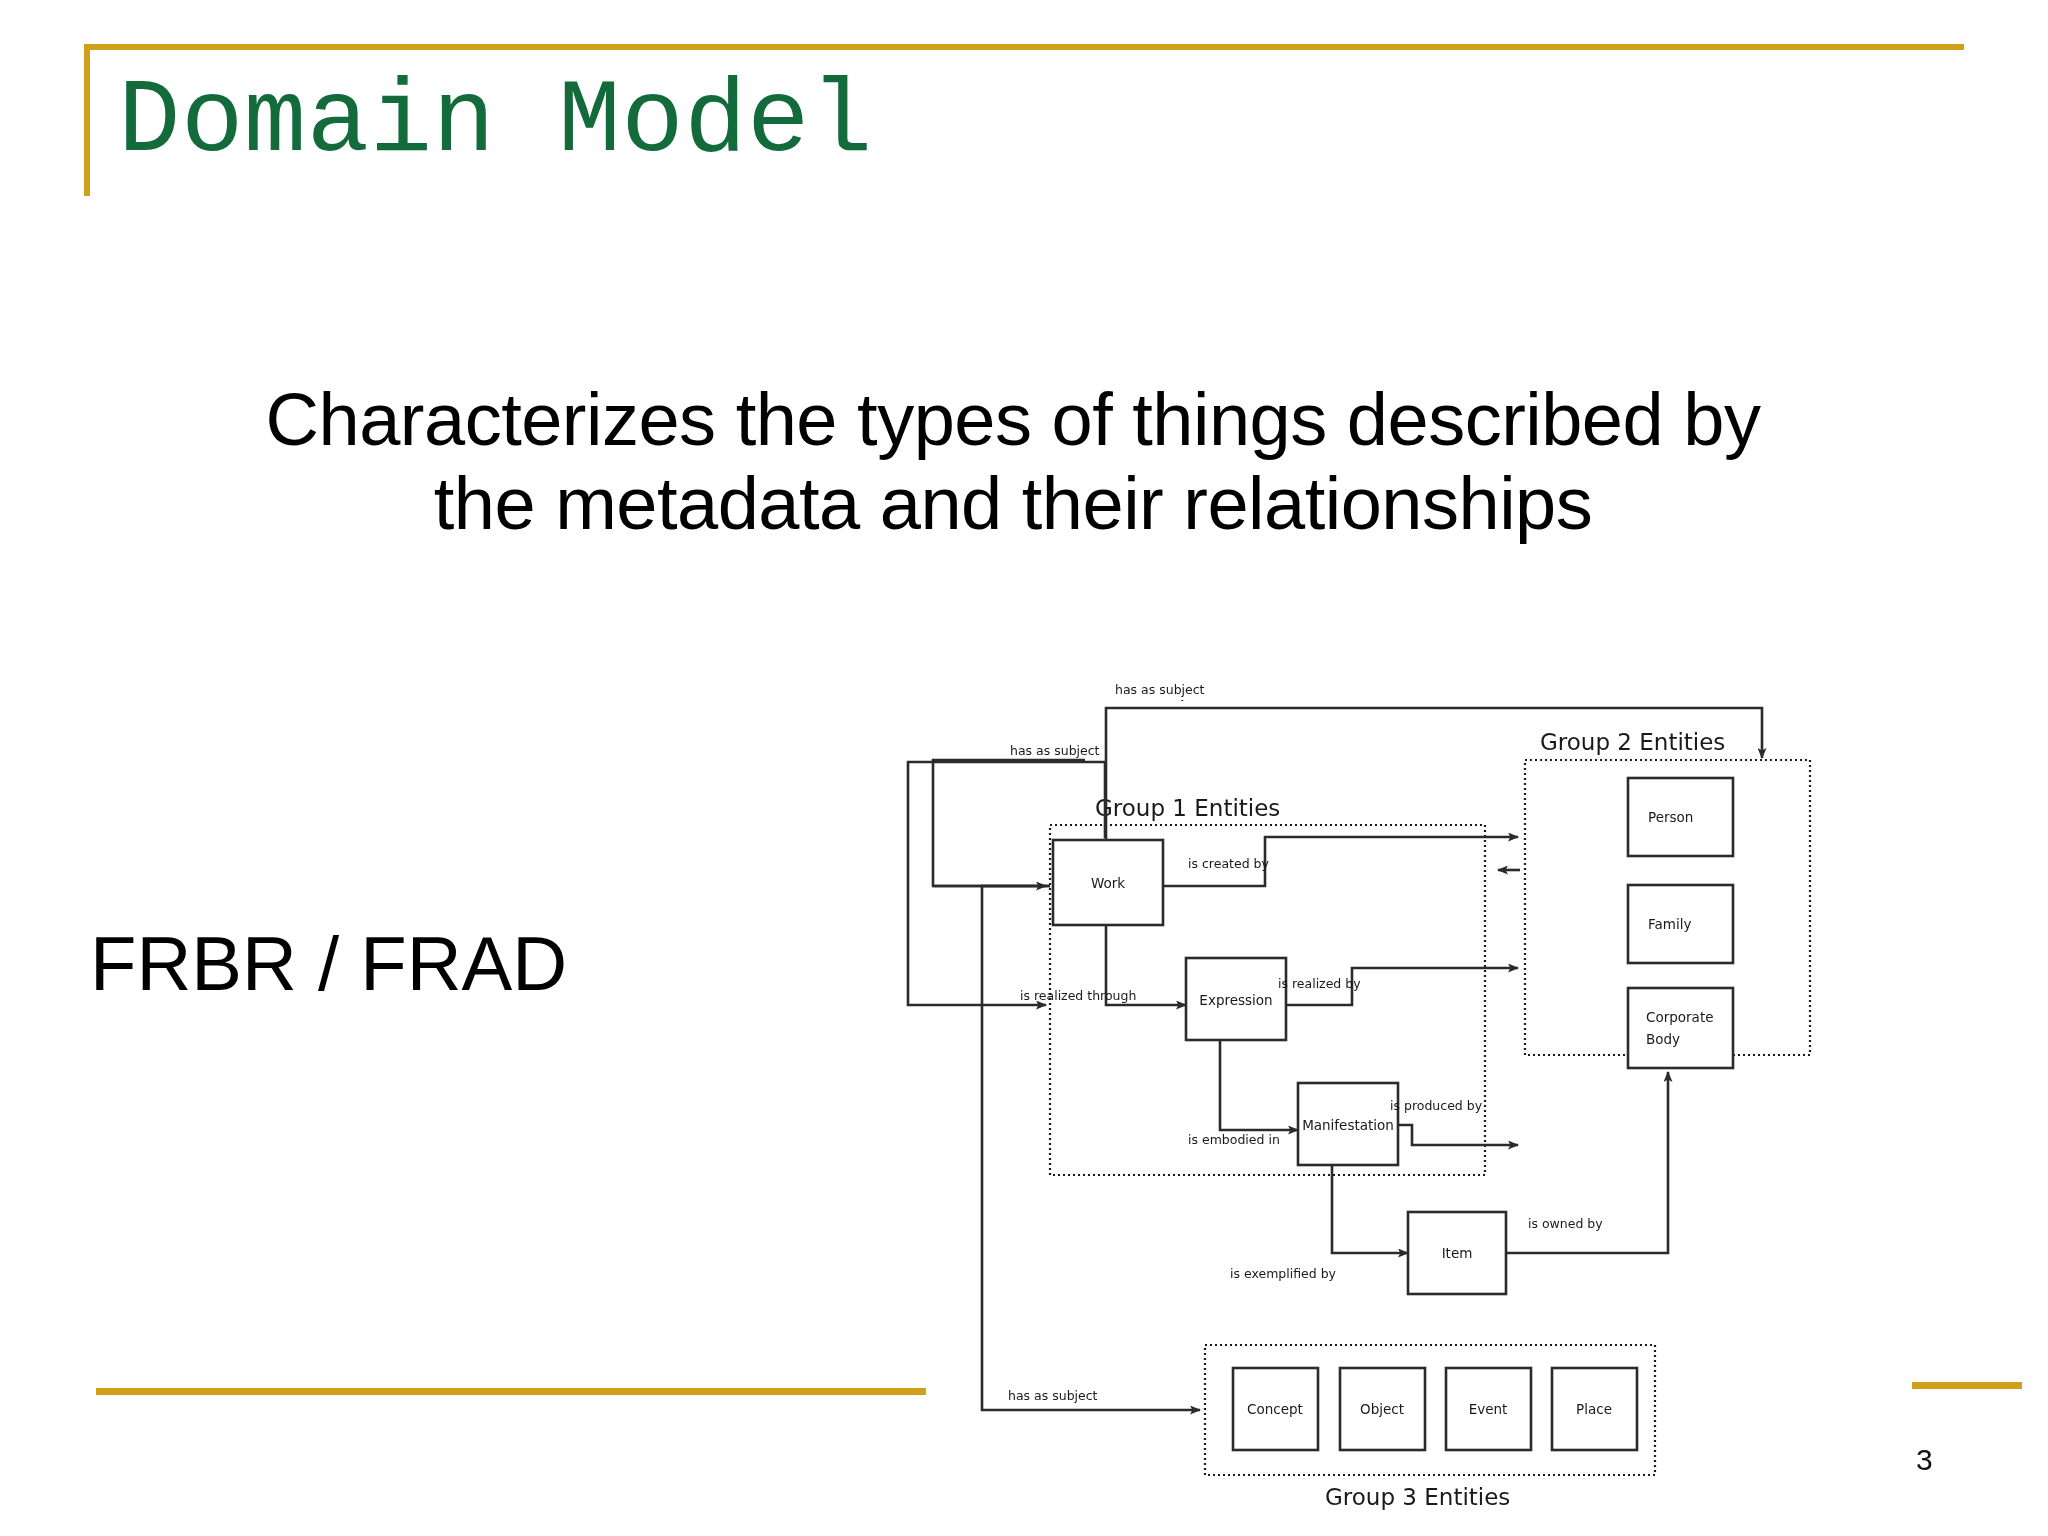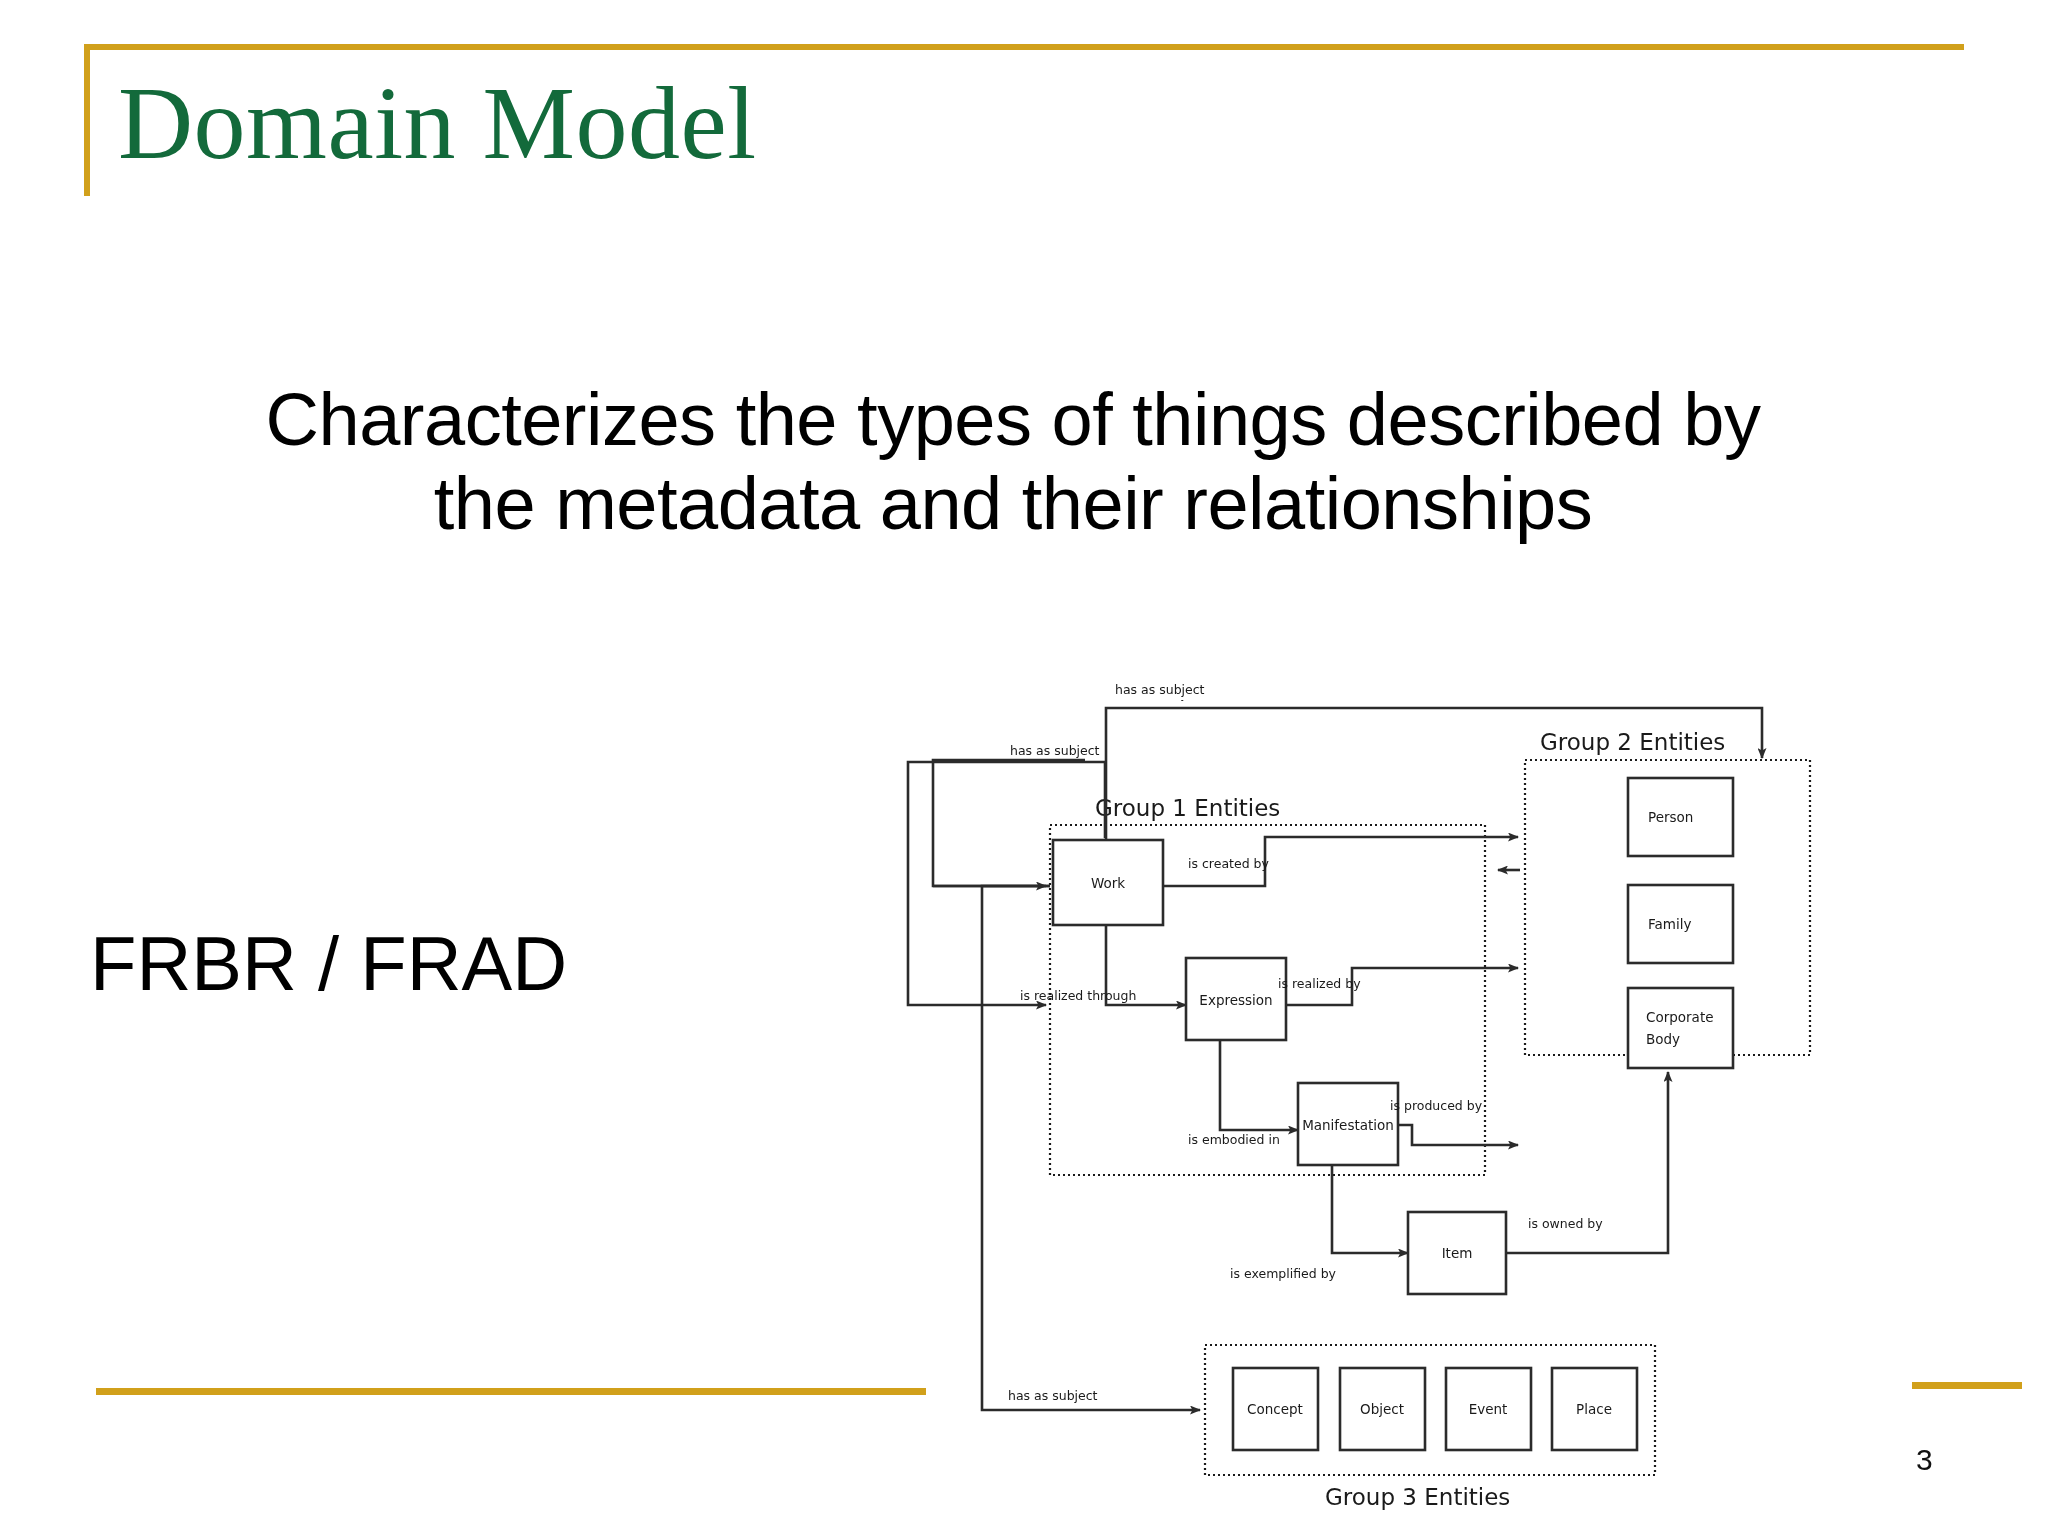--- a/index.html
+++ b/index.html
@@ -57,21 +57,21 @@
     width: 110px;
     height: 7px;
     background: #D1A01B;
   }
 
   
   #title {
     position: absolute;
     left: 118px;
     top: 68px;
-    font-family: Liberation Serif, serif;
+    font-family: Liberation Mono, monospace;
     font-size: 104px;
     line-height: 1.05;
     color: #136A3B;
     letter-spacing: 0.5px;
     white-space: nowrap;
   }
 
   
   #body-text {
     position: absolute;

